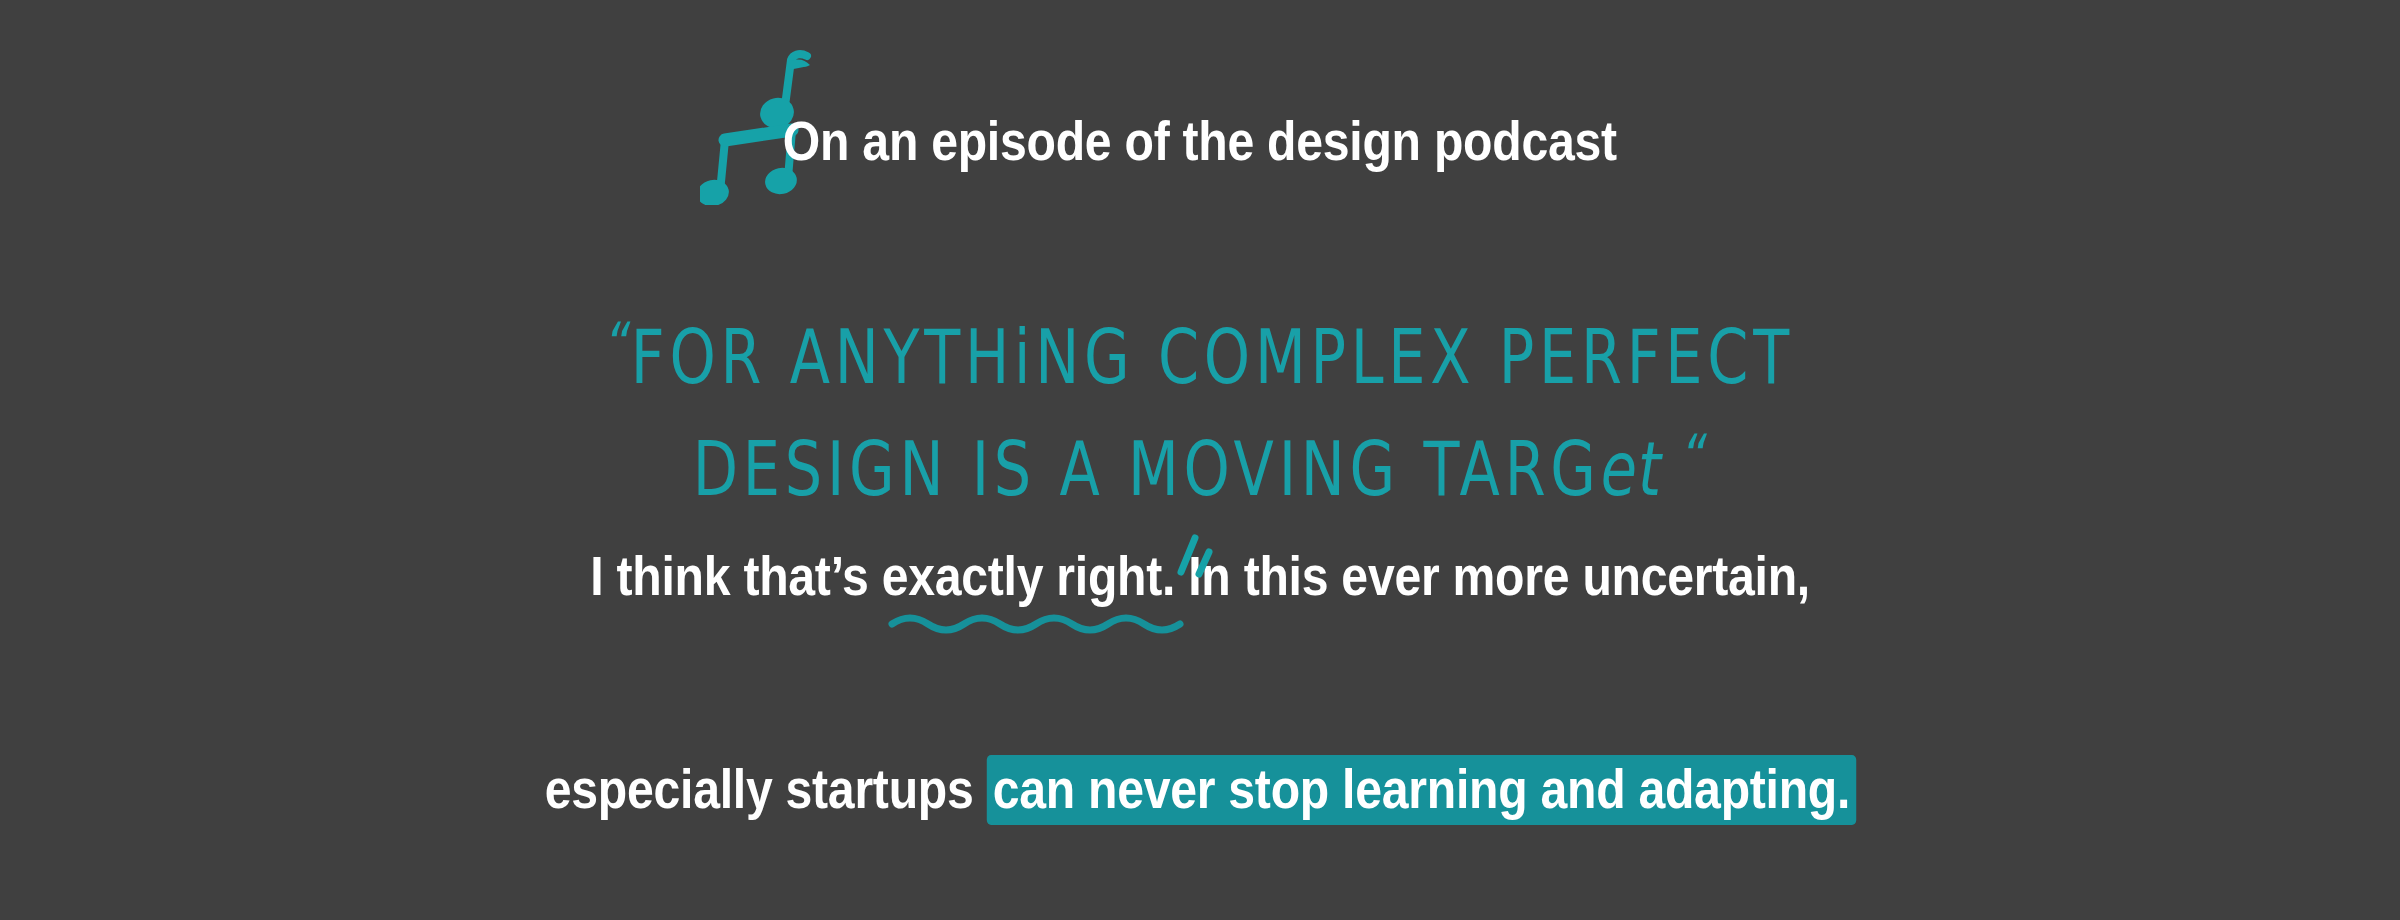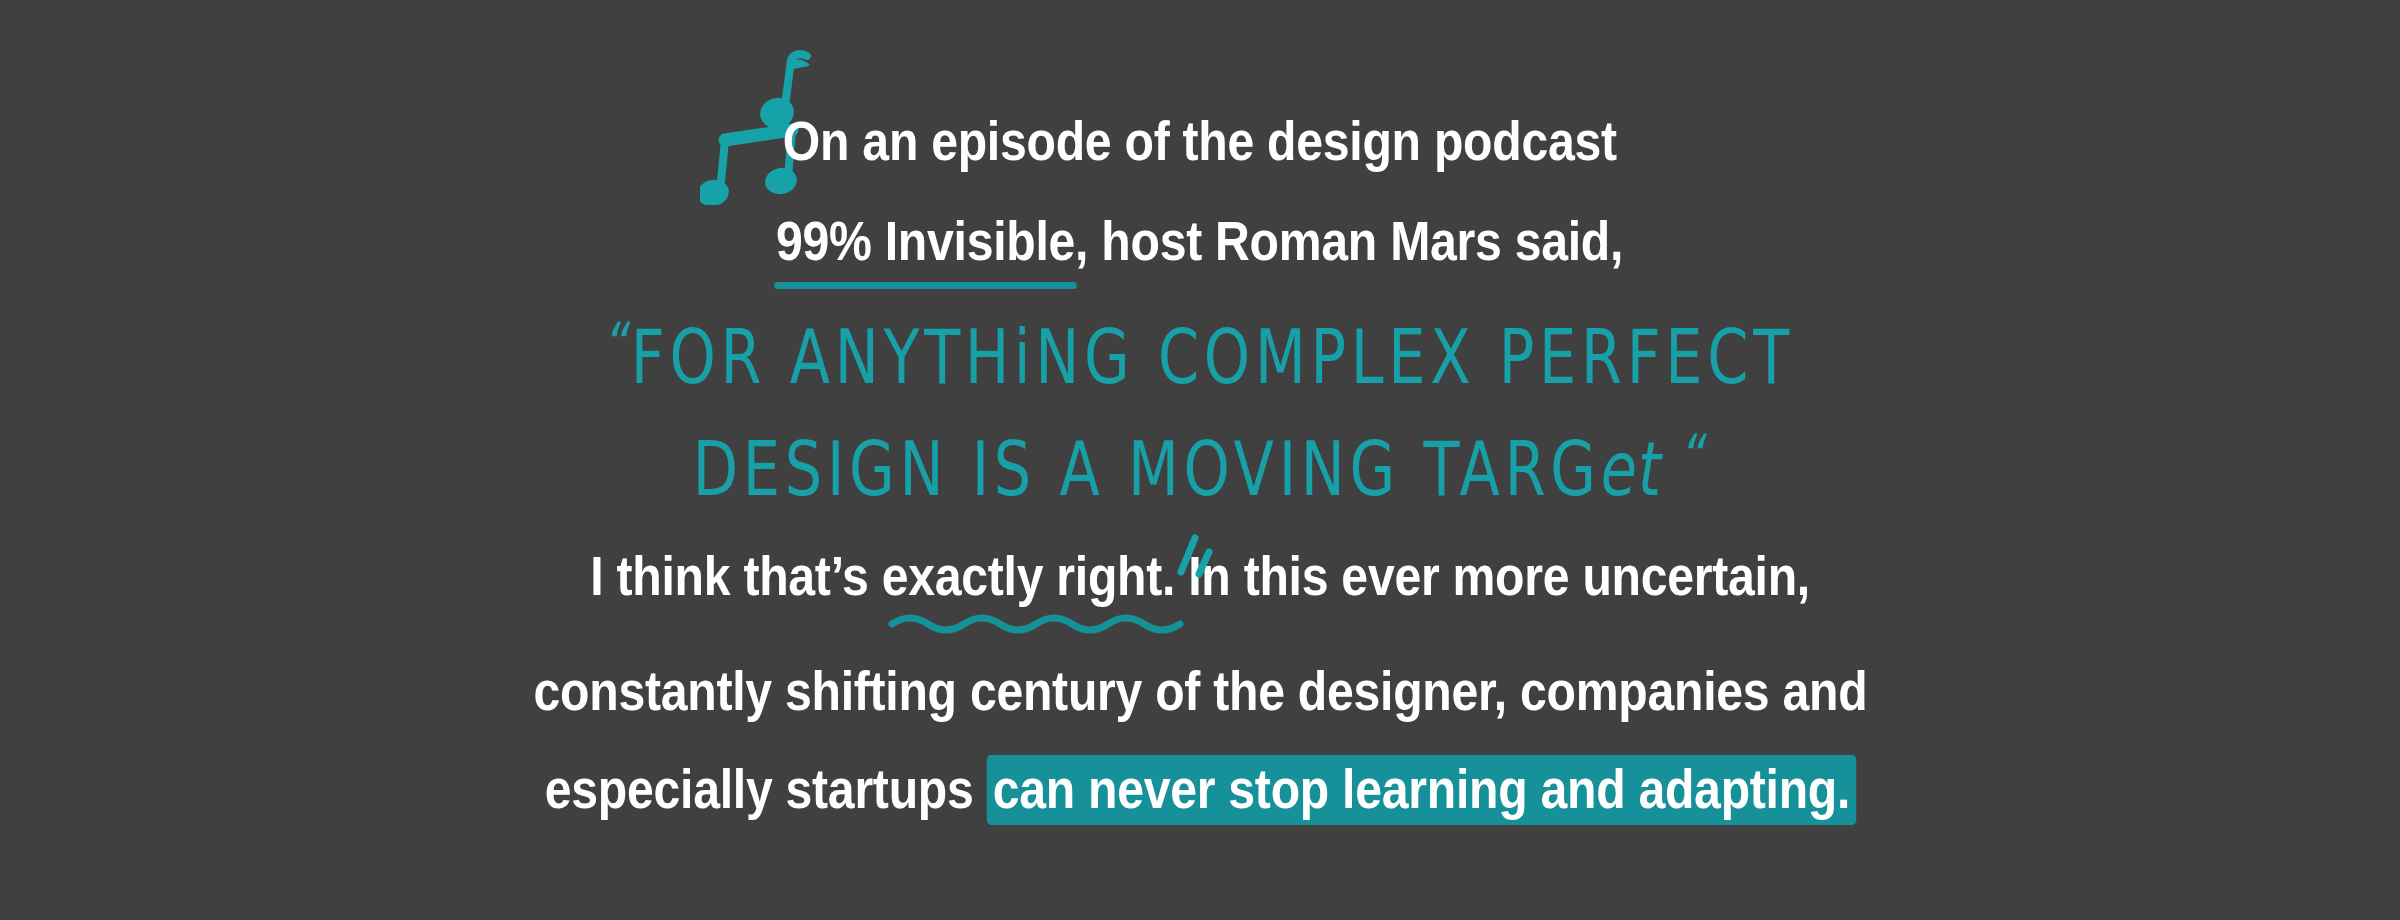--- a/index.html
+++ b/index.html
@@ -106,23 +106,20 @@
     <path d="M20 72 L25 20 L92 10 L88 58" stroke="#16a2a8" stroke-width="8" stroke-linecap="round" stroke-linejoin="round" fill="none"></path>
     <path d="M25 20 L92 10" stroke="#16a2a8" stroke-width="13" stroke-linecap="round"></path>
     <ellipse cx="13" cy="73" rx="16" ry="13" fill="#16a2a8" transform="rotate(-12 13 73)"></ellipse>
     <ellipse cx="81" cy="61" rx="16" ry="13" fill="#16a2a8" transform="rotate(-12 81 61)"></ellipse>
   </svg>
 
   <div class="line" style="top:108px;">
     <span class="body-text">On an episode of the design podcast</span>
   </div>
 
-  <div class="line" style="top:208px;">
-    <span class="body-text"><span class="u-underline">99% Invisible</span><span>, host Roman Mars said,</span></span>
-  </div>
 
   <div class="line" style="top:318px;">
     <span class="hand-text"><span class="hand-quote">“</span><span>FOR ANYTHiNG COMPLEX PERFECT</span></span>
   </div>
 
   <div class="line" style="top:430px;">
     <span class="hand-text"><span>DESIGN IS A MOVING TARG</span><span class="lower-tail">et</span><span class="hand-quote" style="margin-left:22px;">“</span></span>
   </div>
 
   <div class="line" style="top:543px;">
@@ -131,21 +128,18 @@
 
   <svg class="deco" style="left:888px; top:608px; width:300px; height:26px;" viewBox="0 0 300 26" preserveAspectRatio="none">
     <path d="M4 16 Q 22 4 40 16 T 76 16 T 112 16 T 148 16 T 184 16 T 220 16 T 256 16 T 292 16" stroke="#16919a" stroke-width="7" fill="none" stroke-linecap="round" stroke-linejoin="round"></path>
   </svg>
 
   <svg class="deco" style="left:1155px; top:528px; width:60px; height:60px;" viewBox="0 0 60 60">
     <path d="M26 44 L40 10" stroke="#16a2a8" stroke-width="7" stroke-linecap="round" fill="none"></path>
     <path d="M44 46 L54 24" stroke="#16a2a8" stroke-width="7" stroke-linecap="round" fill="none"></path>
   </svg>
 
-  <div class="line" style="top:658px;">
-    <span class="body-text">constantly shifting century of the designer, companies and</span>
-  </div>
 
   <div class="line" style="top:756px;">
     <span class="body-text"><span>especially startups </span><span class="highlight">can never stop learning and adapting.</span></span>
   </div>
 
 </div>
 
 </body></html>

